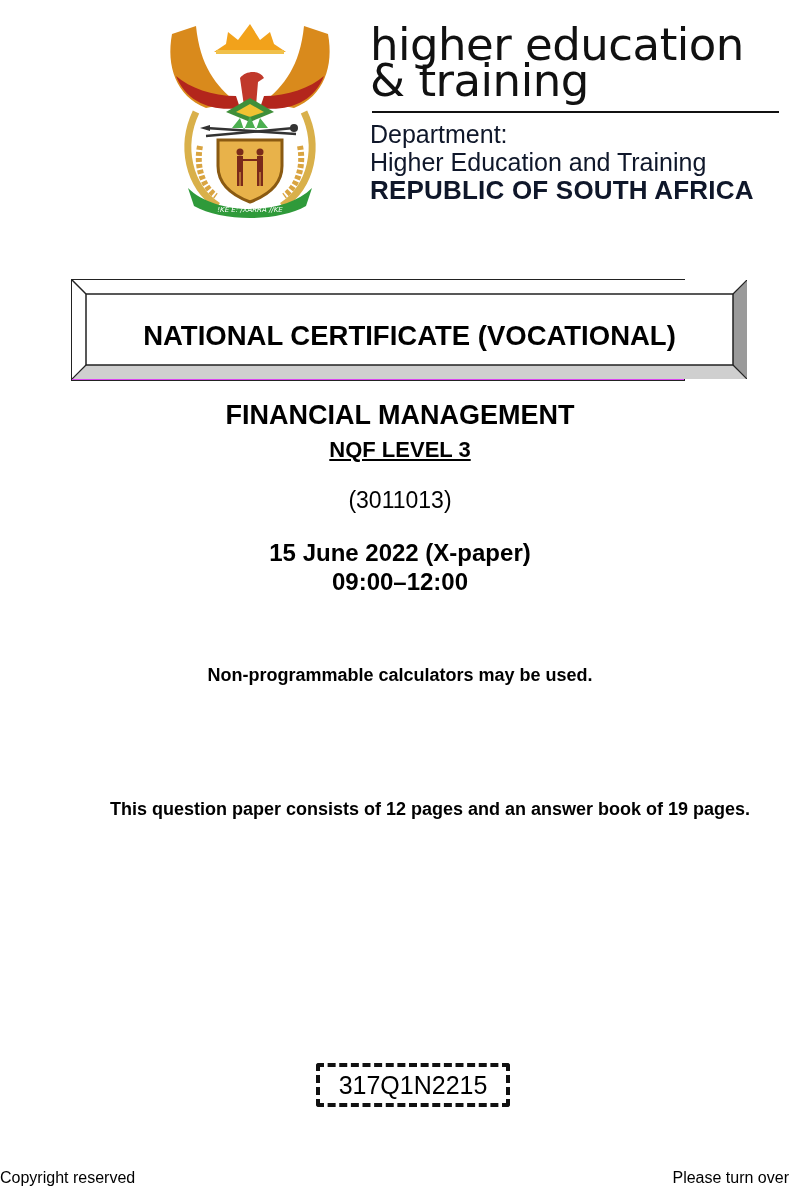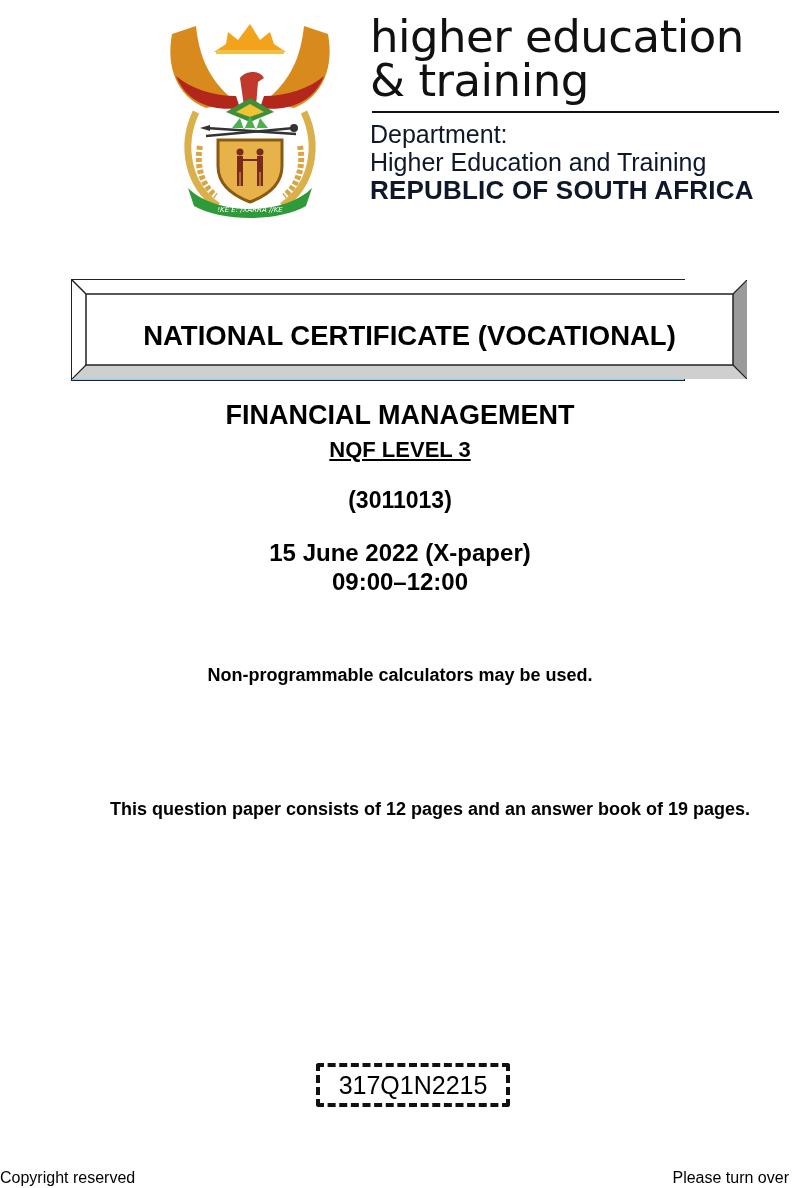--- a/index.html
+++ b/index.html
@@ -3,36 +3,36 @@
 <meta charset="utf-8">
 <style>
   html, body { margin:0; padding:0; background:#ffffff; }
   body { width:800px; height:1188px; position:relative; overflow:hidden; font-family:"Liberation Sans", sans-serif; color:#000; }
   .abs { position:absolute; }
   .center { left:0; width:800px; text-align:center; }
 
   
   #crest { left:166px; top:16px; width:168px; height:204px; }
   .he-title { left:370px; font-family:"DejaVu Sans", sans-serif; font-size:45px; line-height:45px; letter-spacing:-0.5px; color:#111; }
-  #he-line1 { top:14px;text-align:center; }
+  #he-line1 { top:22px;text-align:center; }
   #he-line2 { top:58px; }
   #he-rule { left:372px; top:111px; width:407px; height:2px; background:#111; }
   .dept { left:370px; font-size:25px; line-height:28px; color:#0f172a; }
   #dept-1 { top:120px; }
   #dept-2 { top:148px;text-align:right; }
   #dept-3 { top:176px; font-weight:bold; font-size:26px; letter-spacing:0.2px; }
 
   
-  #frame { left:71px; top:279px; width:614px; height:102px; box-sizing:border-box; border:1.5px solid #222; background:#7dd3fc; }
+  #frame { left:71px; top:279px; width:614px; height:102px; box-sizing:border-box; border:1.5px solid #222; background:#d946ef; }
   #frame svg { position:absolute; left:0; top:0; }
   #frame-title { left:0; top:0; width:675px; height:99px; line-height:111px; text-align:center; font-weight:bold; font-size:27.5px; letter-spacing:0px; }
 
   .subject { font-weight:bold; font-size:27px; top:400px; }
   .nqf { font-weight:bold; font-size:22px; top:437px;text-decoration:underline; }
-  .code { font-size:23px; top:487px;font-weight:bold; }
+  .code { font-size:23px; top:487px; }
   .date { font-weight:bold; font-size:24px; top:539px; }
   .time { font-weight:bold; font-size:24px; top:568px; }
   .calc { font-weight:bold; font-size:18px; top:665px; }
   .pages { font-weight:bold; font-size:18px; top:799px;padding-left:30px; }
 
   #code-box { left:316px; top:1063px; width:194px; height:44px; box-sizing:border-box; border:4px dashed #111; border-radius:3px; text-align:center; font-size:25px; line-height:36px; }
 
   .footer { top:1169px; font-size:16px; }
   #footer-left { left:0px; }
   #footer-right { right:11px; }

